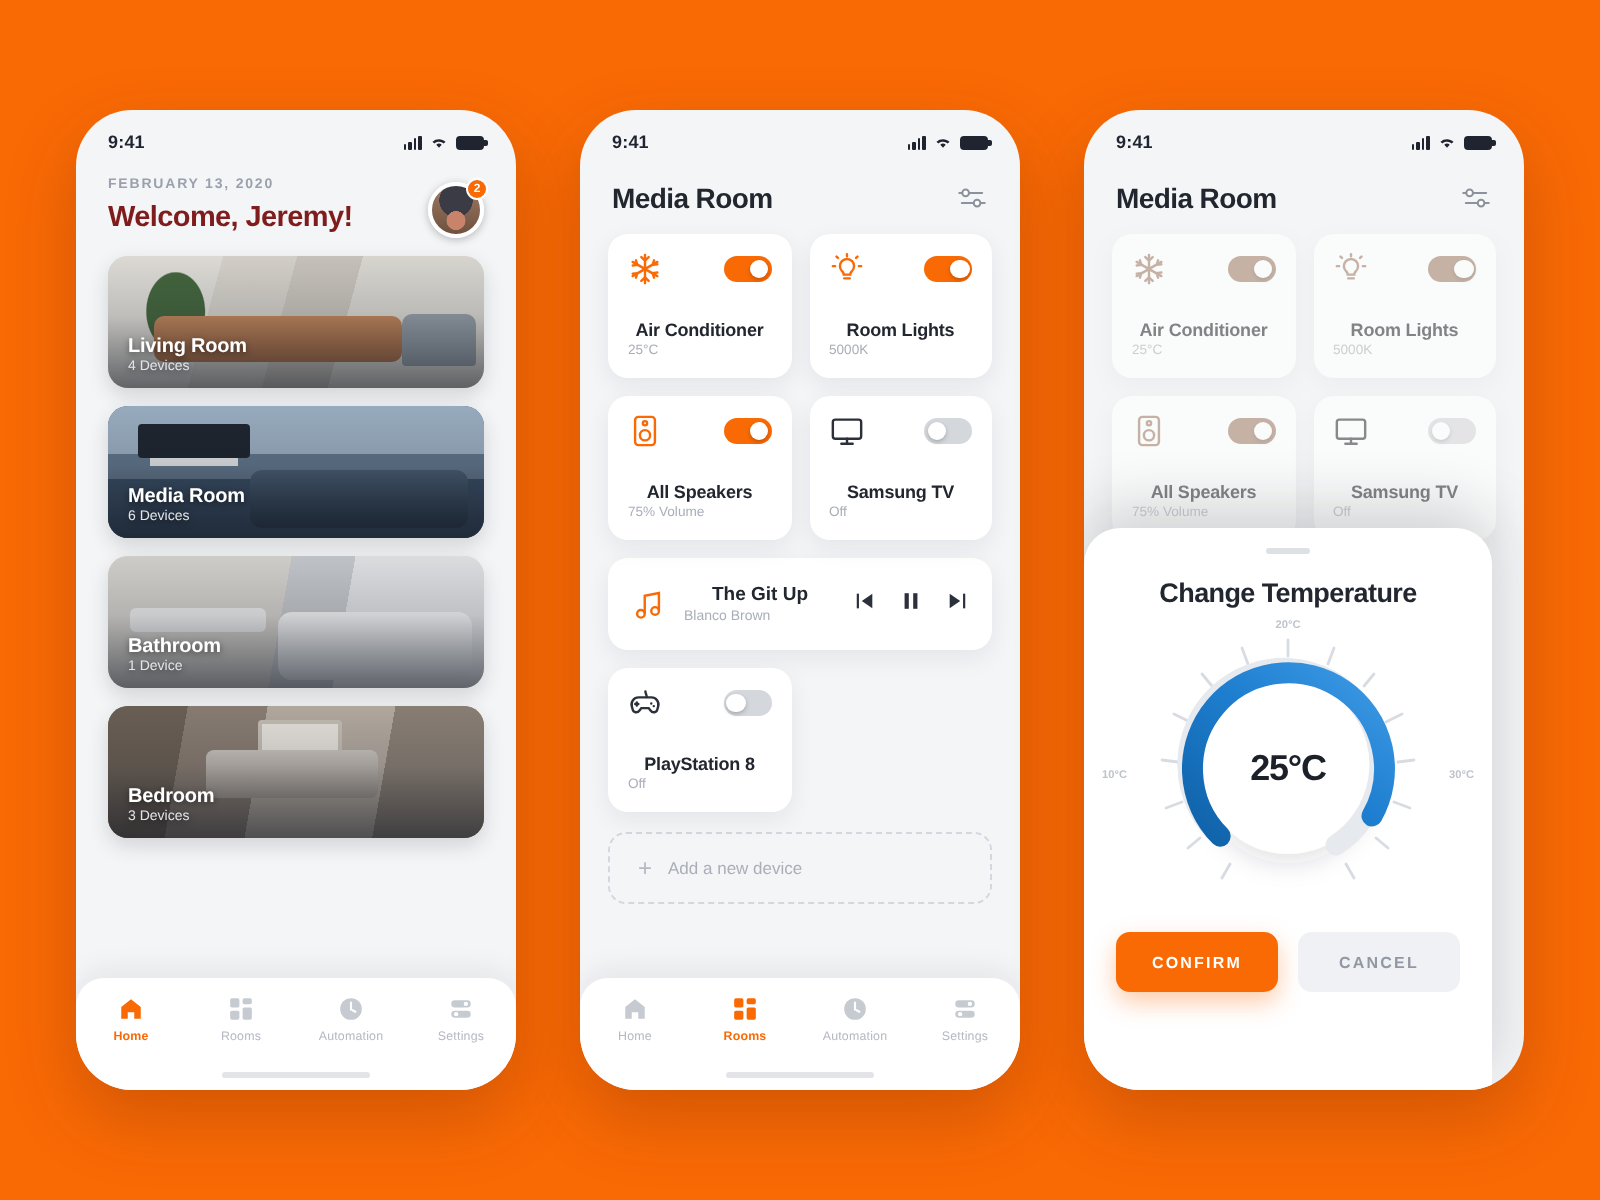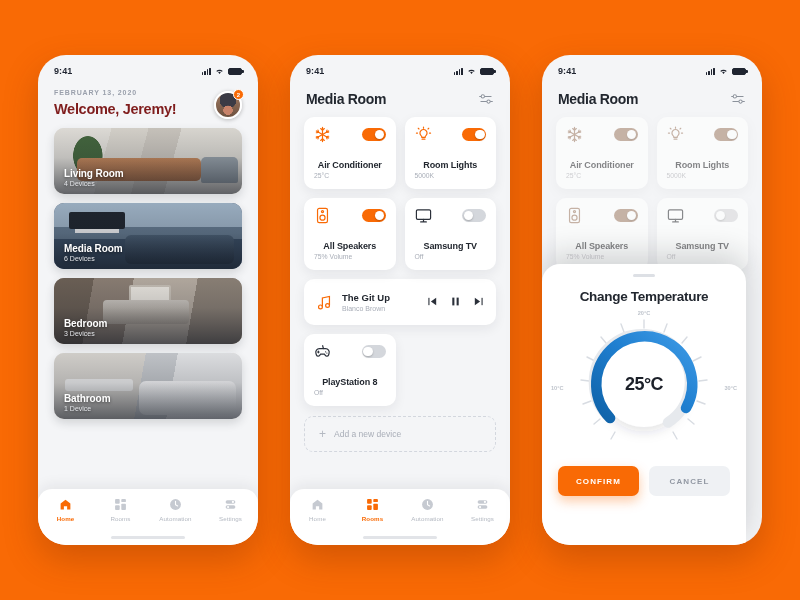--- a/index.html
+++ b/index.html
@@ -192,21 +192,21 @@
   .dev-sub { font-size:6.8px; color:#A9AEB8; margin-top:2px;}
 
   .player {
     margin: 9px 14px 0 14px; background:#fff; border-radius:10px;
     height:46px; display:flex; align-items:center; padding: 0 12px;
     box-shadow:0 4px 12px rgba(30,35,45,.07);
     gap:9px;
   }
   .player .note { width:17px; height:17px; flex:none;}
   .player .meta { flex:1; }
-  .track-title { font-size:9.5px; font-weight:bold; color:#22272F;}
+  .track-title { font-size:9.5px; font-weight:bold; color:#22272F;text-align:center;}
   .track-artist { font-size:7px; color:#A9AEB8; margin-top:2px;}
   .player .ctrls { display:flex; align-items:center; gap:12px; }
   .player .ctrls div { cursor:pointer; }
 
   .add-device {
     margin: 10px 14px 0 14px; height:36px; border-radius:9px;
     border: 1.3px dashed #D3D7DE; display:flex; align-items:center; gap:8px;
     padding: 0 14px; cursor:pointer;
   }
   .add-plus { font-size:12px; color:#B4B9C2; line-height:1;}
@@ -281,33 +281,33 @@
       </div>
       <div class="room-card">
         <div class="photo ph-media"></div>
         <div class="scrim"></div>
         <div class="room-text">
           <div class="room-name">Media Room</div>
           <div class="room-sub">6 Devices</div>
         </div>
       </div>
       <div class="room-card">
+        <div class="photo ph-bath"></div>
+        <div class="scrim"></div>
+        <div class="room-text">
+          <div class="room-name">Bathroom</div>
+          <div class="room-sub">1 Device</div>
+        </div>
+      </div>
+      <div class="room-card">
         <div class="photo ph-bed"></div>
         <div class="scrim"></div>
         <div class="room-text">
           <div class="room-name">Bedroom</div>
           <div class="room-sub">3 Devices</div>
-        </div>
-      </div>
-      <div class="room-card">
-        <div class="photo ph-bath"></div>
-        <div class="scrim"></div>
-        <div class="room-text">
-          <div class="room-name">Bathroom</div>
-          <div class="room-sub">1 Device</div>
         </div>
       </div>
     </div>
 
     <div class="tabbar">
       <div class="tab active">
         <svg width="13" height="13" viewBox="0 0 24 24">
             <path d="M12 3 3 10.2V21h6v-6h6v6h6V10.2L12 3Z" fill="#F96A05"></path>
           </svg>
         <span class="lbl">Home</span>

